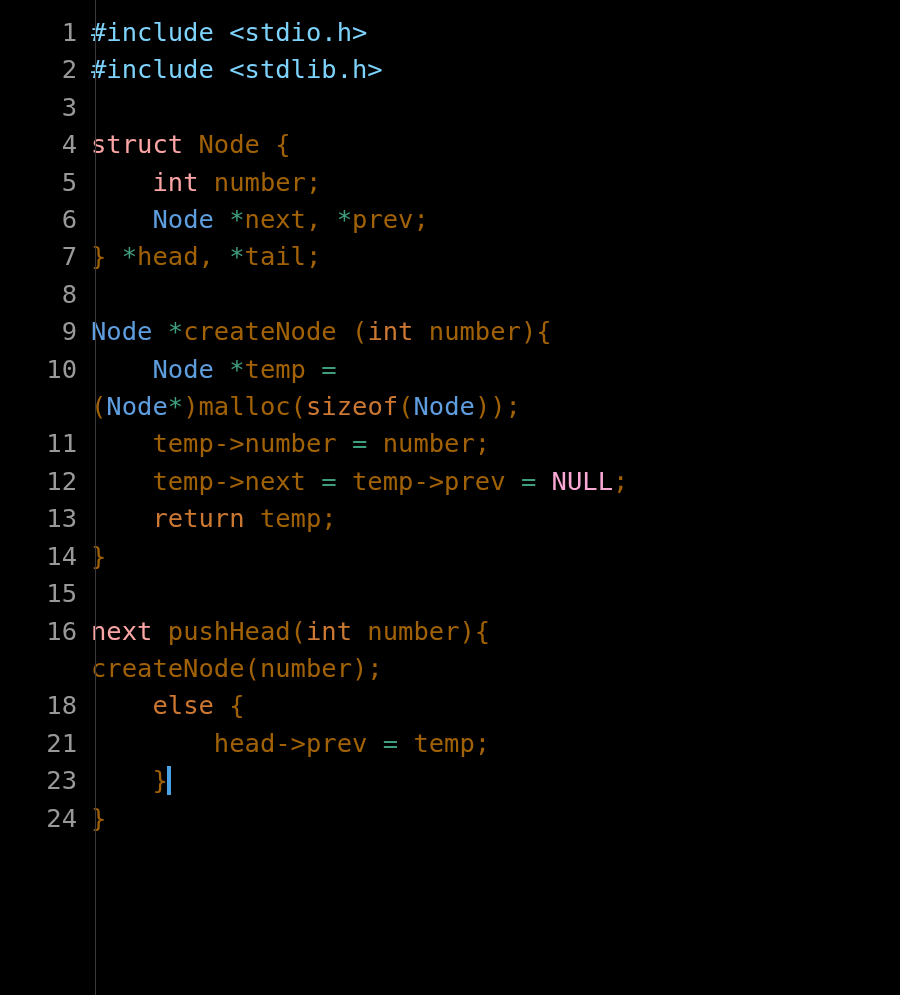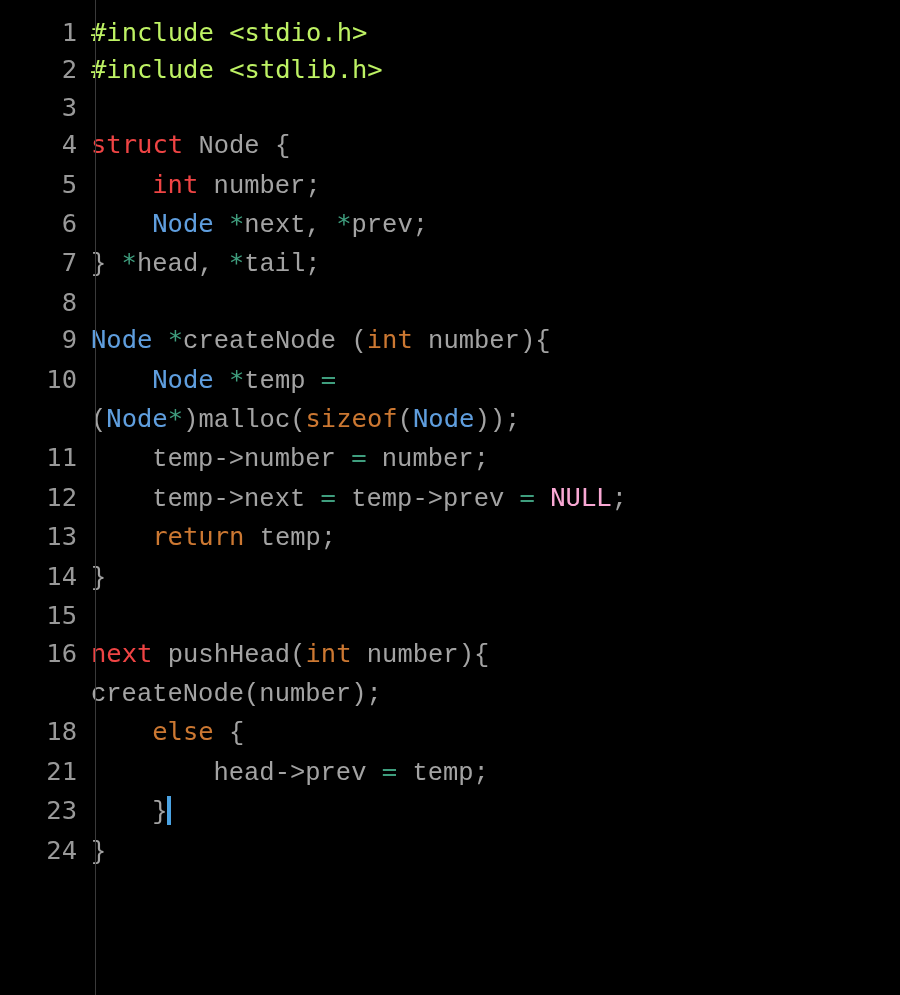--- a/index.html
+++ b/index.html
@@ -65,27 +65,27 @@
     font-size: 25.5px;
     line-height: 37.4px;
     white-space: pre;
     box-sizing: border-box;
   }
 
   
   .wrap .lnum { color: transparent; }
 
   
-  .t-pre   { color: #bef264; }   
-  .t-kw    { color: #ef4444; }   
+  .t-pre   { color: #7dd3fc; }   
+  .t-kw    { color: #fca5a5; }   
   .t-type  { color: #5f9ede; text-align: right; }   
   .t-ctl   { color: #cc7832; }   
   .t-op    { color: #3f9e7e; }   
   .t-const { color: #f9a8d4; }   
-  .t-plain { color: #a3a3a3; font-family: Liberation Mono, monospace; }
+  .t-plain { color: #a16207; }
 
   
   .caret {
     display: inline-block;
     width: 4px;
     height: 29px;
     background: #4ba3e3;
     vertical-align: -6px;
     margin-left: -1px;
   }

